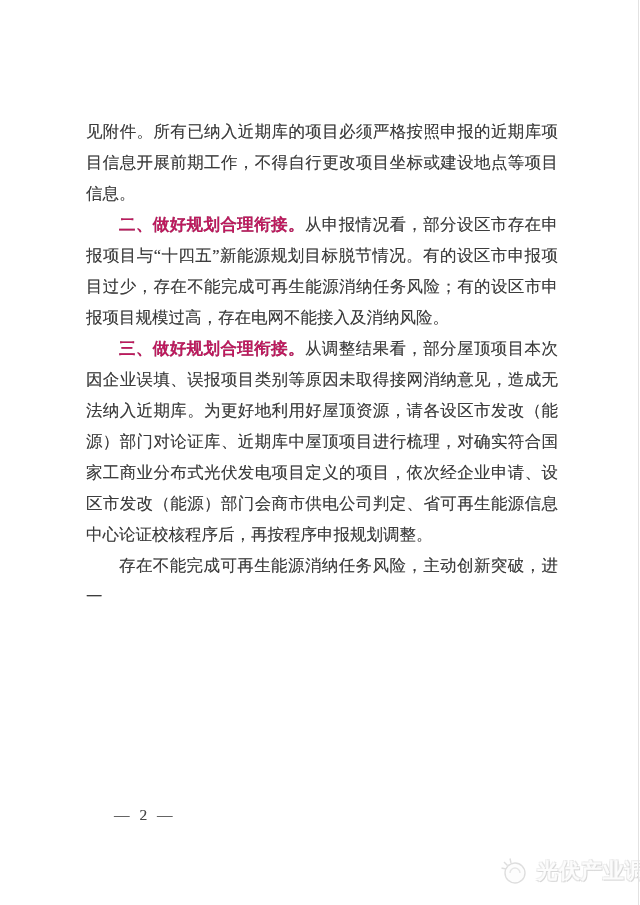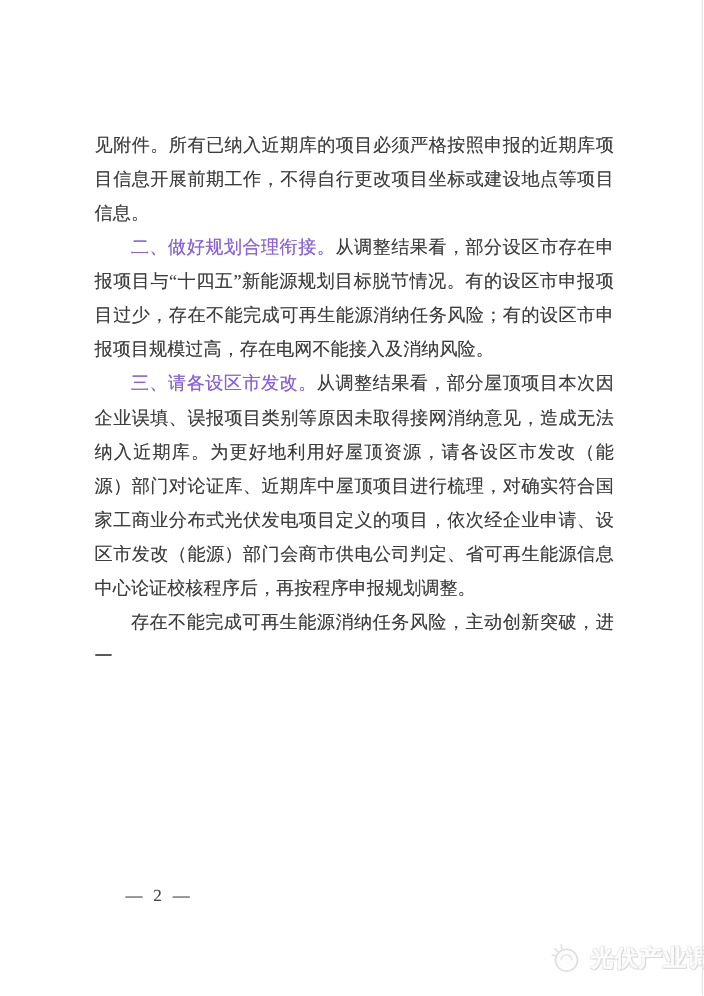--- a/index.html
+++ b/index.html
@@ -28,22 +28,22 @@
   }
   .para {
     margin: 0;
     padding: 0;
     text-indent: 2em;
   }
   .para.no-indent {
     text-indent: 0;
   }
   .lead {
-    font-weight: normal;
-    color: #8b5cf6;
+    font-weight: bold;
+    color: #be185d;
   }
   .page-number {
     position: absolute;
     left: 114px;
     top: 806px;
     font-size: 15.5px;
     color: #474747;
     letter-spacing: 3px;
     text-shadow: 0 0 0.5px rgba(70,70,70,0.5);
   }
@@ -81,22 +81,22 @@
     background: #e2e2e2;
   }
 </style>
 </head>
 <body>
 
 <div class="page">
 
   <div class="text-block">
     <p class="para no-indent"><b class="lead"></b><span>见附件。所有已纳入近期库的项目必须严格按照申报的近期库项目信息开展前期工作，不得自行更改项目坐标或建设地点等项目信息。</span></p>
-    <p class="para"><b class="lead">二、做好规划合理衔接。</b><span>从调整结果看，部分设区市存在申报项目与“十四五”新能源规划目标脱节情况。有的设区市申报项目过少，存在不能完成可再生能源消纳任务风险；有的设区市申报项目规模过高，存在电网不能接入及消纳风险。</span></p>
-    <p class="para"><b class="lead">三、请各设区市发改。</b><span>从调整结果看，部分屋顶项目本次因企业误填、误报项目类别等原因未取得接网消纳意见，造成无法纳入近期库。为更好地利用好屋顶资源，请各设区市发改（能源）部门对论证库、近期库中屋顶项目进行梳理，对确实符合国家工商业分布式光伏发电项目定义的项目，依次经企业申请、设区市发改（能源）部门会商市供电公司判定、省可再生能源信息中心论证校核程序后，再按程序申报规划调整。</span></p>
+    <p class="para"><b class="lead">二、做好规划合理衔接。</b><span>从申报情况看，部分设区市存在申报项目与“十四五”新能源规划目标脱节情况。有的设区市申报项目过少，存在不能完成可再生能源消纳任务风险；有的设区市申报项目规模过高，存在电网不能接入及消纳风险。</span></p>
+    <p class="para"><b class="lead">三、做好规划合理衔接。</b><span>从调整结果看，部分屋顶项目本次因企业误填、误报项目类别等原因未取得接网消纳意见，造成无法纳入近期库。为更好地利用好屋顶资源，请各设区市发改（能源）部门对论证库、近期库中屋顶项目进行梳理，对确实符合国家工商业分布式光伏发电项目定义的项目，依次经企业申请、设区市发改（能源）部门会商市供电公司判定、省可再生能源信息中心论证校核程序后，再按程序申报规划调整。</span></p>
     <p class="para"><b class="lead"></b><span>存在不能完成可再生能源消纳任务风险，主动创新突破，进一</span></p>
   </div>
 
   <div class="page-number">— 2 —</div>
 
   <div class="watermark">
     <svg class="wm-logo" viewBox="0 0 32 32" xmlns="http://www.w3.org/2000/svg">
       <g fill="none" stroke="#dedede" stroke-width="1.4">
         <circle cx="17" cy="18" r="10" fill="#fdfdfd"></circle>
         <line x1="6" y1="7" x2="9.5" y2="10.5"></line>

